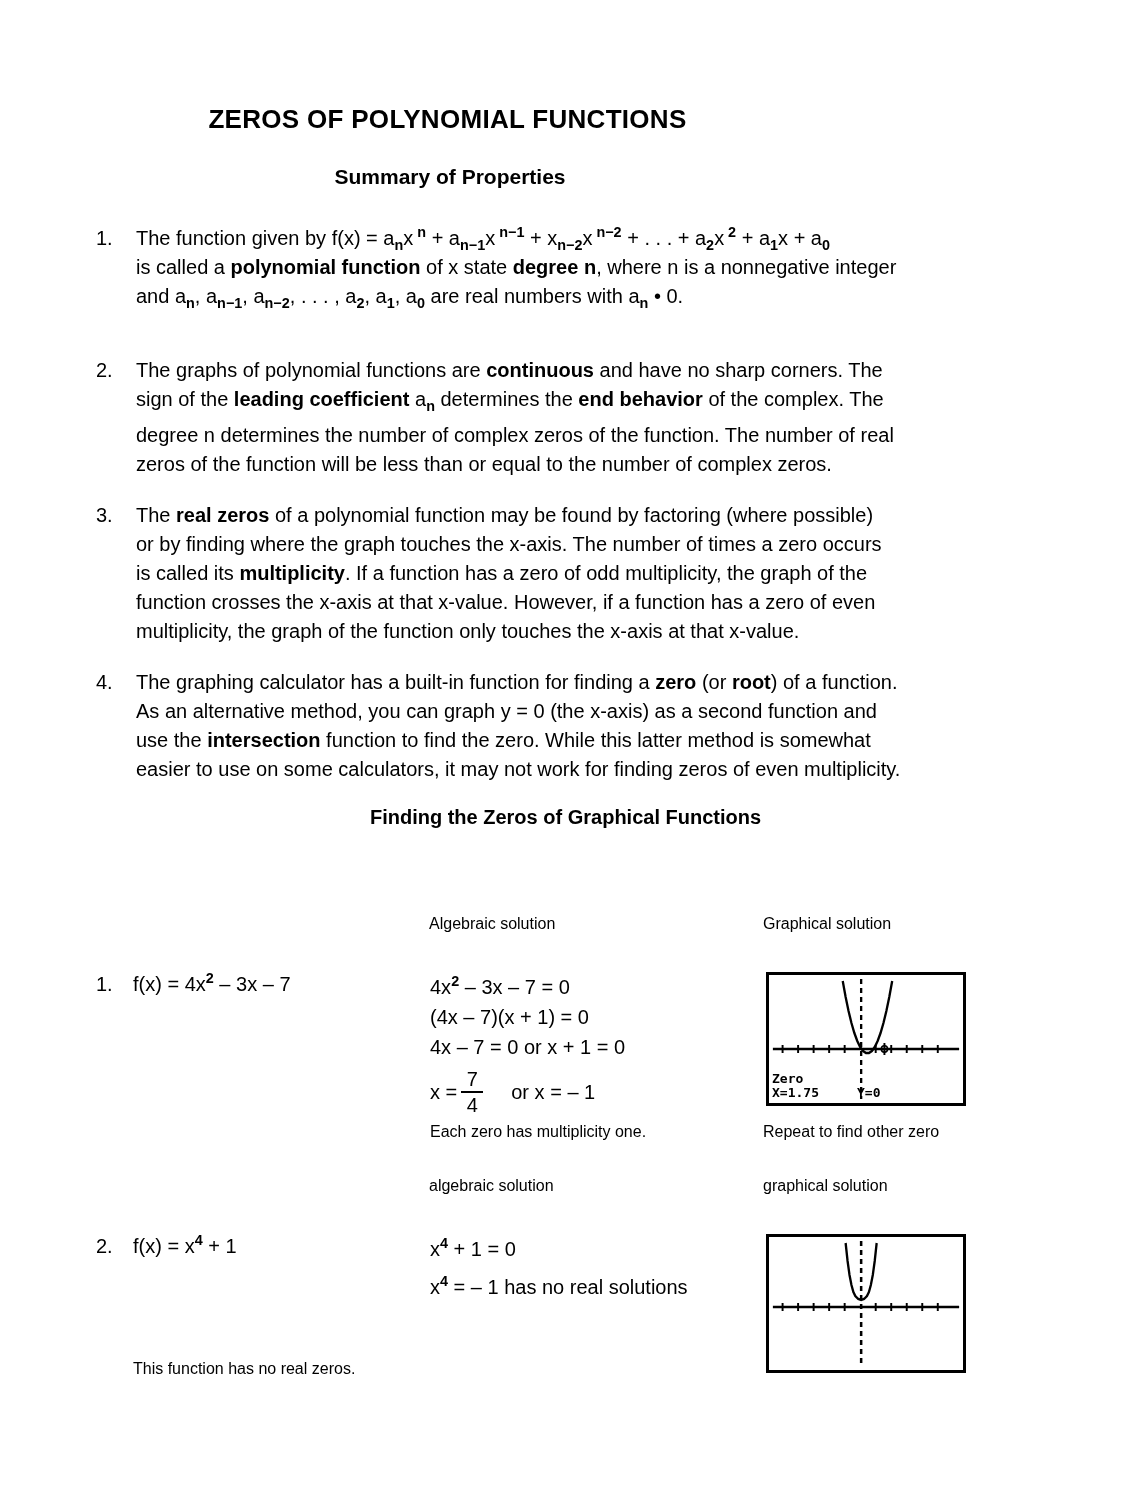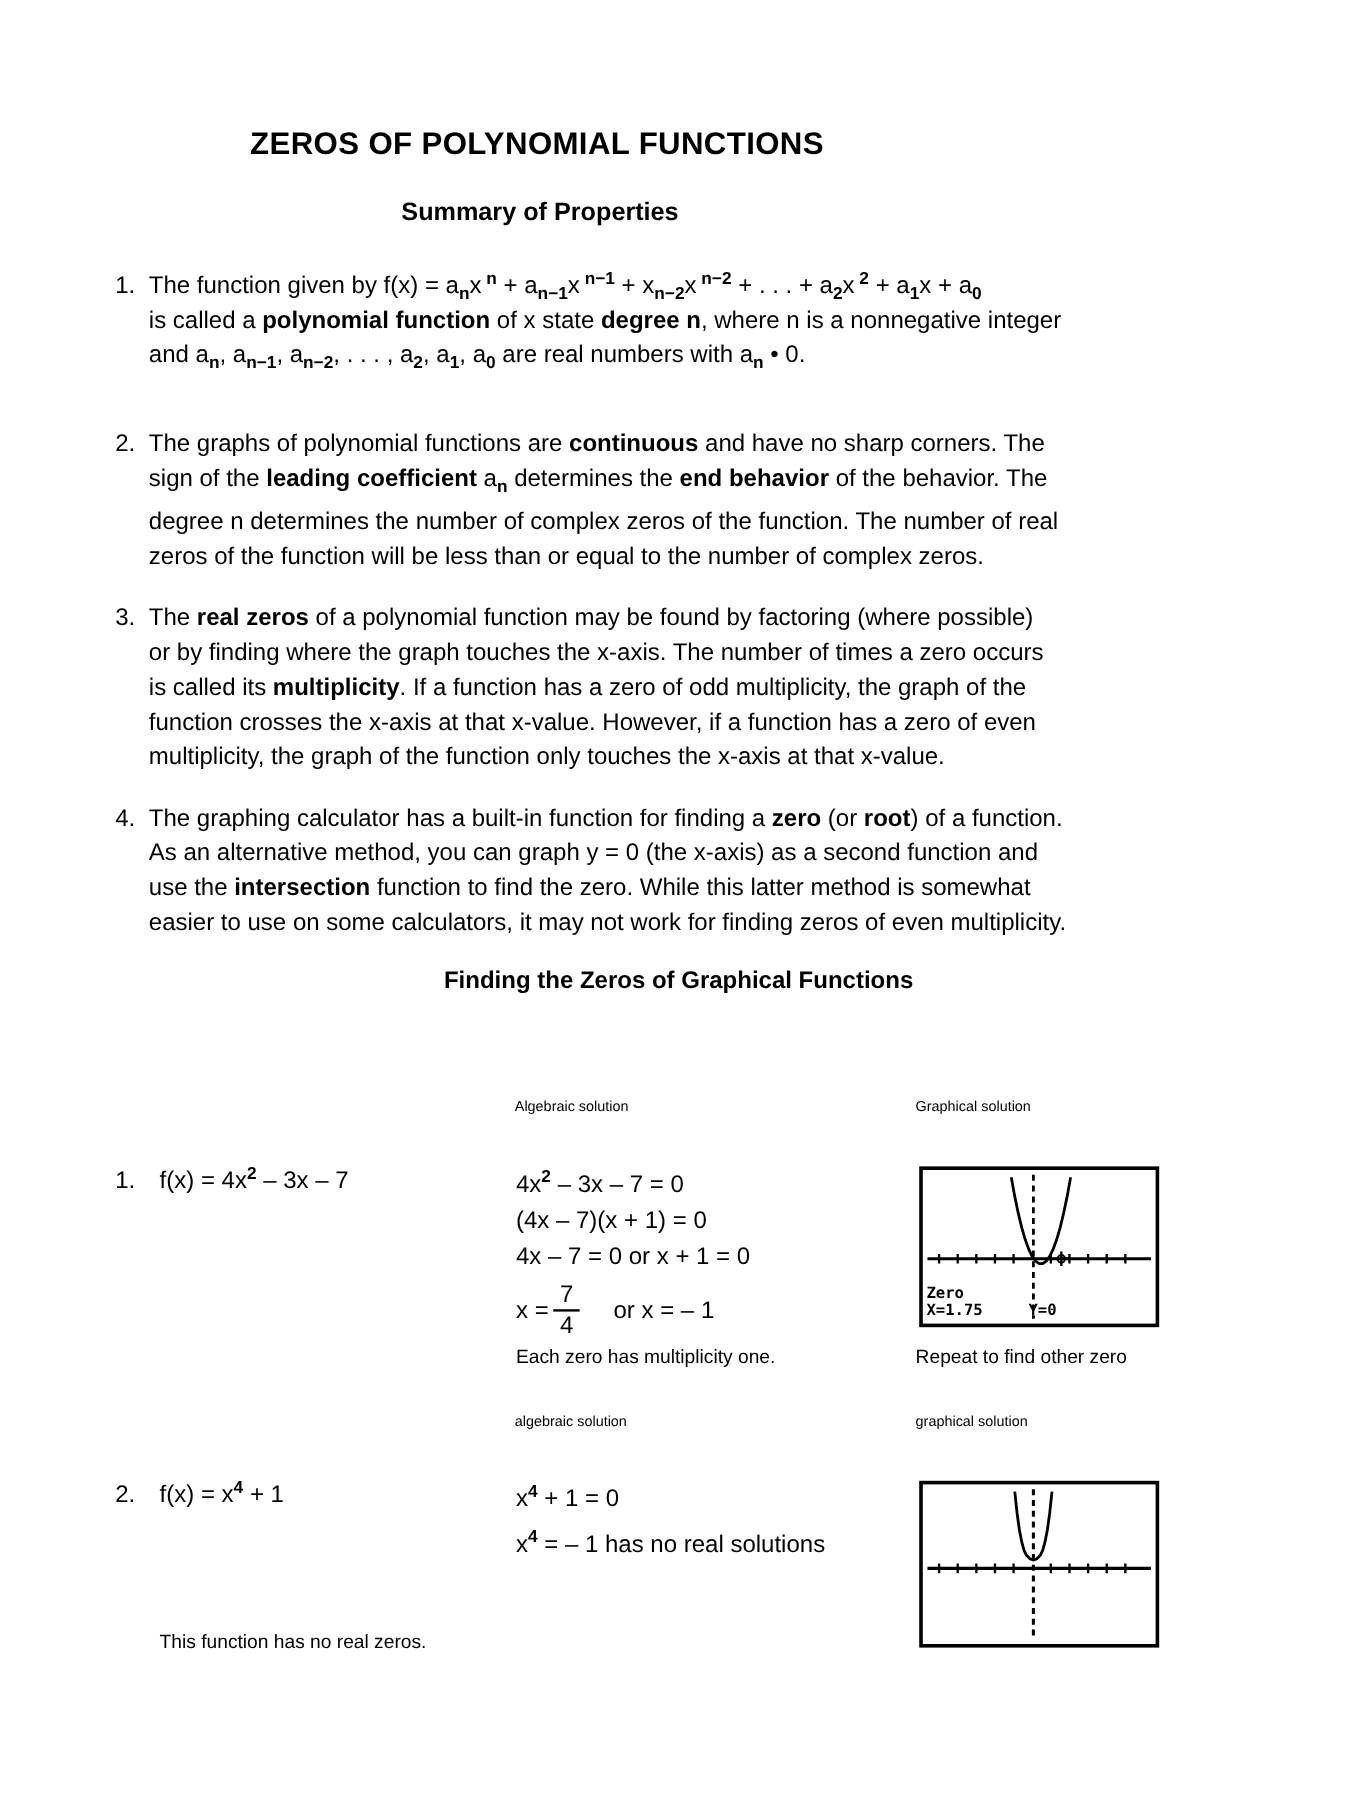--- a/index.html
+++ b/index.html
@@ -55,21 +55,21 @@
     font-size: 20px;
     line-height: 29px;
   }
   .prop .num {
     position: absolute;
     left: 0; top: 0;
     width: 34px;
     text-align: left;
   }
   .prop .body {
-    margin-left: 28px;
+    margin-left: 40px;
     width: 860px;
   }
   .prop-1 { left: 96px; top: 224px; }
   .prop-2 { left: 96px; top: 356px; }
   .prop-3 { left: 96px; top: 501px; }
   .prop-4 { left: 96px; top: 668px; }
 
   .prop-2 .body .ln3 { margin-top: 7px; }
 
   b { font-weight: bold; }
@@ -95,21 +95,21 @@
   
   .instruction {
     position: absolute;
     left: 96px; top: 862px;
     font-size: 20px;
   }
 
   
   .col-head {
     position: absolute;
-    font-size: 12px;
+    font-size: 16px;
   }
   .head-alg-1  { left: 429px; top: 915px; }
   .head-gra-1  { left: 763px; top: 915px; }
   .head-alg-2  { left: 429px; top: 1177px; }
   .head-gra-2  { left: 763px; top: 1177px; }
 
   
   .ex-num {
     position: absolute;
     font-size: 20px;
@@ -206,21 +206,21 @@
       <div class="formula"><span>The function given by f(x) =</span> a<sub>n</sub>x<sup>&nbsp;n</sup> + a<sub>n−1</sub>x<sup>&nbsp;n−1</sup> + x<sub>n−2</sub>x<sup>&nbsp;n−2</sup> + . . . + a<sub>2</sub>x<sup>&nbsp;2</sup> + a<sub>1</sub>x + a<sub>0</sub></div>
       <div><span>is called a </span><b>polynomial function</b><span> of x state </span><b>degree n</b><span>, where n is a nonnegative integer</span></div>
       <div><span>and a</span><sub>n</sub>, a<sub>n−1</sub>, a<sub>n−2</sub>, . . . , a<sub>2</sub>, a<sub>1</sub>, a<sub>0</sub><span> are real numbers with a</span><sub>n</sub><span> •  0.</span></div>
     </div>
   </div>
 
   <div class="prop prop-2">
     <span class="num">2.</span>
     <div class="body">
       <div><span>The graphs of polynomial functions are </span><b>continuous</b><span> and have no sharp corners.  The</span></div>
-      <div><span>sign of the </span><b>leading coefficient</b><span> a</span><sub>n</sub><span> determines the </span><b>end behavior</b><span> of the behavior.  The</span></div>
+      <div><span>sign of the </span><b>leading coefficient</b><span> a</span><sub>n</sub><span> determines the </span><b>end behavior</b><span> of the complex.  The</span></div>
       <div class="ln3">degree n determines the number of complex zeros of the function.  The number of real</div>
       <div>zeros of the function will be less than or equal to the number of complex zeros.</div>
     </div>
   </div>
 
   <div class="prop prop-3">
     <span class="num">3.</span>
     <div class="body">
       <div><span>The </span><b>real zeros</b><span> of a polynomial function may be found by factoring (where possible)</span></div>
       <div>or by finding where the graph touches the x-axis.  The number of times a zero occurs</div>

